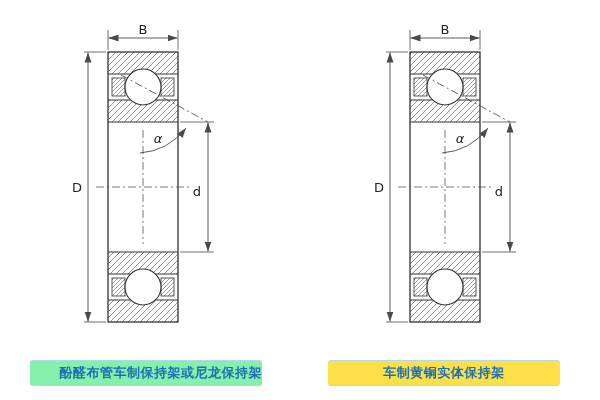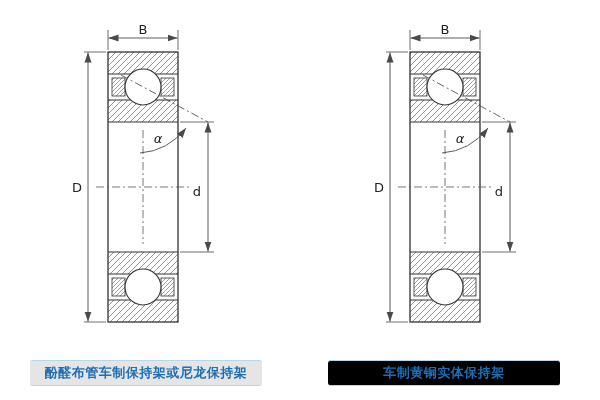--- a/index.html
+++ b/index.html
@@ -127,21 +127,21 @@
   <path d="M68,30 H46 M68,300 H46" stroke="#4a4a4a" stroke-width="0.8" fill="none"></path>
   <line x1="50" y1="30.5" x2="50" y2="299.5" stroke="#4a4a4a" stroke-width="0.9" marker-start="url(#b1a)" marker-end="url(#b1a)"></line>
   <text x="39" y="170" text-anchor="middle">D</text>
 
   <path d="M142,100 H176 M142,230 H176" stroke="#4a4a4a" stroke-width="0.8" fill="none"></path>
   <line x1="170" y1="100.5" x2="170" y2="229.5" stroke="#4a4a4a" stroke-width="0.9" marker-start="url(#b1a)" marker-end="url(#b1a)"></line>
   <text x="159" y="174" text-anchor="middle">d</text>
   </svg>
   </div>
 
-  <div class="caption" style="left: 30px; background: #e5e5e5; color: rgb(30, 110, 181); border-top: 1px solid rgb(181, 215, 238); border-bottom: 1px solid rgb(181, 215, 238);">
+  <div class="caption" style="left: 30px; background: #86efac; color: rgb(30, 110, 181); border-top: 1px solid rgb(181, 215, 238); border-bottom: 1px solid rgb(181, 215, 238); justify-content: flex-end;">
     <span>酚醛布管车制保持架或尼龙保持架</span>
   </div>
 
-  <div class="caption" style="left: 328px; background: #000000; color: rgb(30, 110, 181); border-top: 1px solid rgb(181, 215, 238); border-bottom: 1px solid rgb(181, 215, 238);">
+  <div class="caption" style="left: 328px; background: #fde047; color: rgb(30, 110, 181); border-top: 1px solid rgb(181, 215, 238); border-bottom: 1px solid rgb(181, 215, 238);">
     <span>车制黄铜实体保持架</span>
   </div>
 
 </div>
 
 </body></html>

